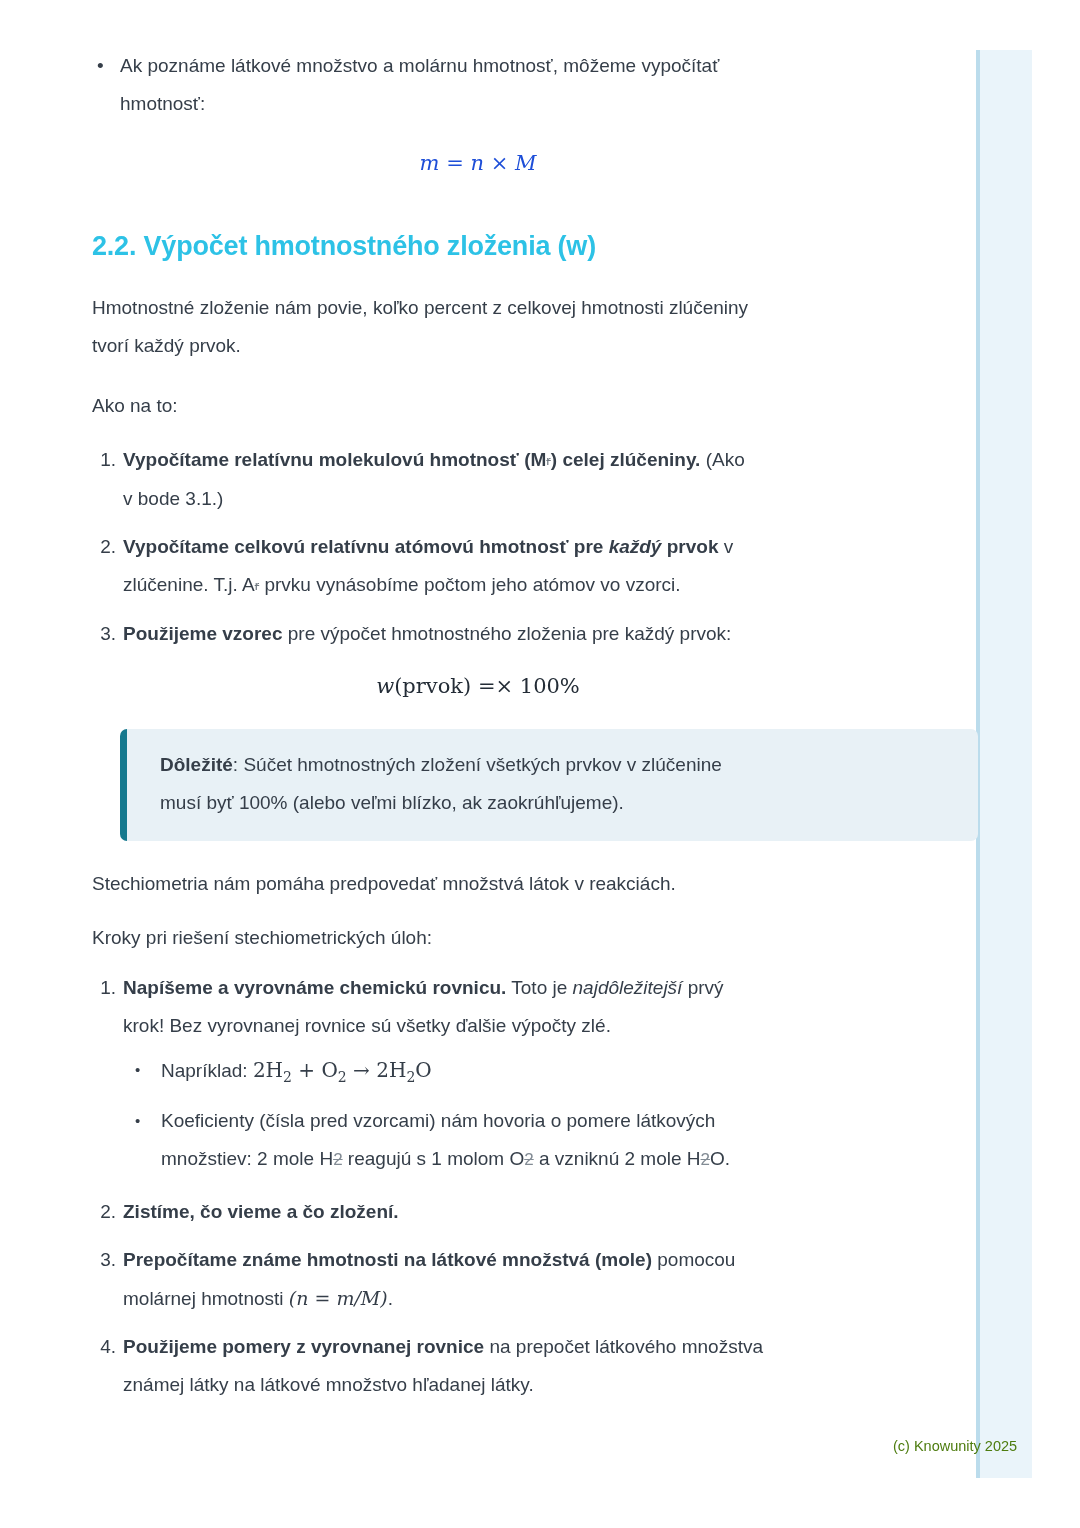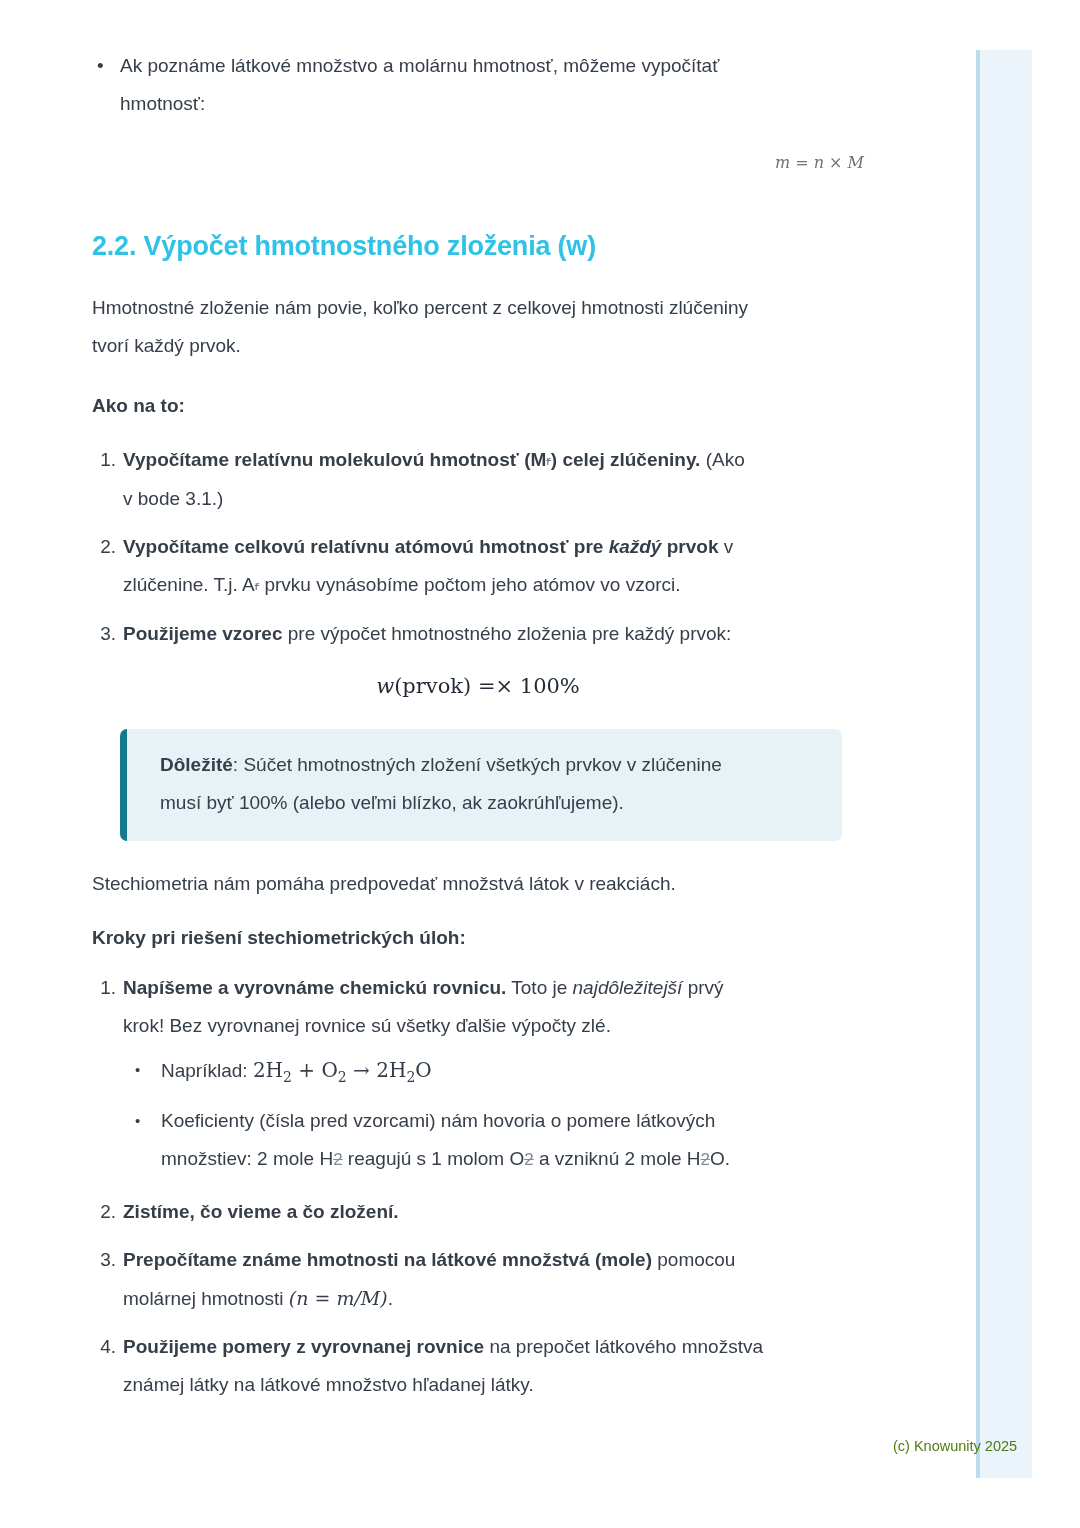--- a/index.html
+++ b/index.html
@@ -23,51 +23,51 @@
   .bullet-row { display:flex; }
   .bullet-marker { flex:none; width:28px; padding-left:5px; box-sizing:border-box; }
   .sub-bullet { display:flex; margin-top:6px; }
   .sub-marker { flex:none; width:26px; margin-left:12px; box-sizing:border-box; font-size:15px; }
 
   h2 { font-size:27px; line-height:34px; font-weight:700; color:#2dc2e6; margin:0; letter-spacing:-0.2px; }
   .h32 { margin-top:52px; }
   .h33 { margin-top:34px; }
   .p32 { margin-top:26px; }
   .p33 { margin-top:24px; }
-  .bold-label { font-weight:700; }
+  .bold-label { font-weight:400; }
   .ako { margin-top:22px; }
   .kroky { margin-top:16px; }
 
   .steps { margin-top:16px; }
   .steps-33 { margin-top:12px; }
   .li { display:flex; margin-bottom:10px; }
   .li-num { flex:none; width:24px; text-align:right; margin-right:7px; }
   .li-body { flex:1; }
 
   .struck { text-decoration:line-through; color:#828b94; font-size:17px; }
   .struck-sm { text-decoration:line-through; color:#6f7880; font-size:13.5px; vertical-align:1px; }
 
   .math { font-family:"DejaVu Serif","Liberation Serif",serif; }
   .math sub { font-size:0.7em; }
   .formula-simple {
-    margin-top:26px; text-align:right;
+    margin-top:26px; text-align:center;
     font-family:"DejaVu Serif","Liberation Serif",serif;
-    font-size:16px; line-height:28px; color:#737373;
+    font-size:21px; line-height:28px; color:#1d4ed8;
   }
   .formula-w {
     margin-top:20px; display:flex; justify-content:center; align-items:center;
     font-family:"DejaVu Serif","Liberation Serif",serif;
     font-size:21px; line-height:26px; color:#232c36;
   }
   .frac { display:inline-flex; flex-direction:column; text-align:center; margin:0 10px; }
   .frac-top { padding:0 8px 5px; border-bottom:1.6px solid #2a2a2a; }
   .frac-bot { padding:5px 8px 0; }
 
   .callout {
-    margin:30px 0 0 28px; width:722px; box-sizing:border-box;
+    margin:30px 0 0 28px; width:858px; box-sizing:border-box;
     background:#e8f1f6; border-left:7px solid #16798e; border-radius:7px;
     padding:17px 28px 19px 33px;
   }
 
   .chem-eq { font-size:20px; }
 
   .footer {
     position:absolute; left:893px; top:1436px;
     font-size:14.5px; line-height:20px; color:#4d7c0f; white-space:nowrap;
   }

